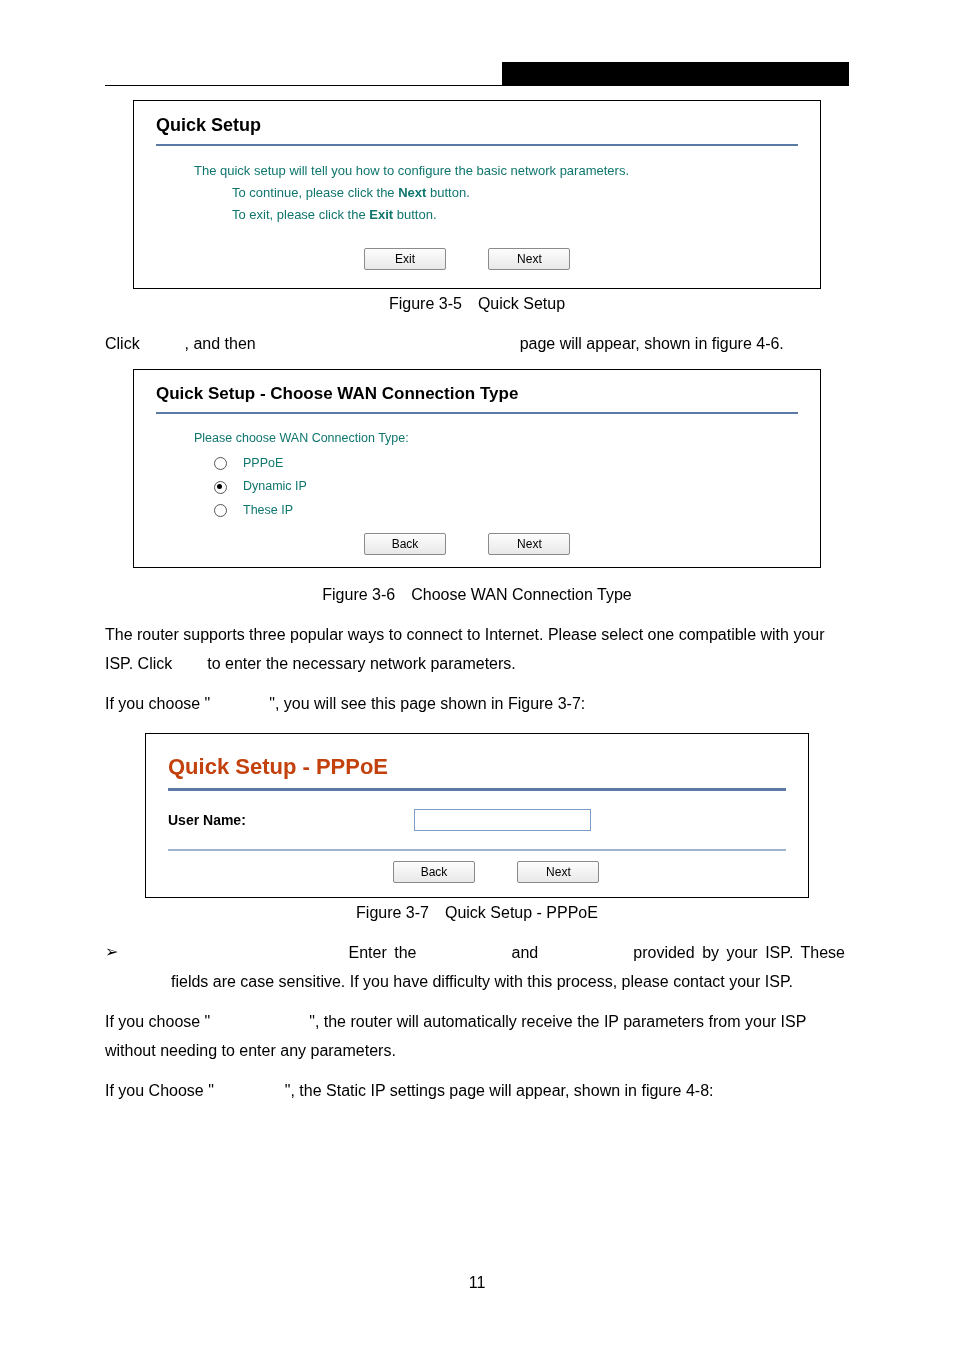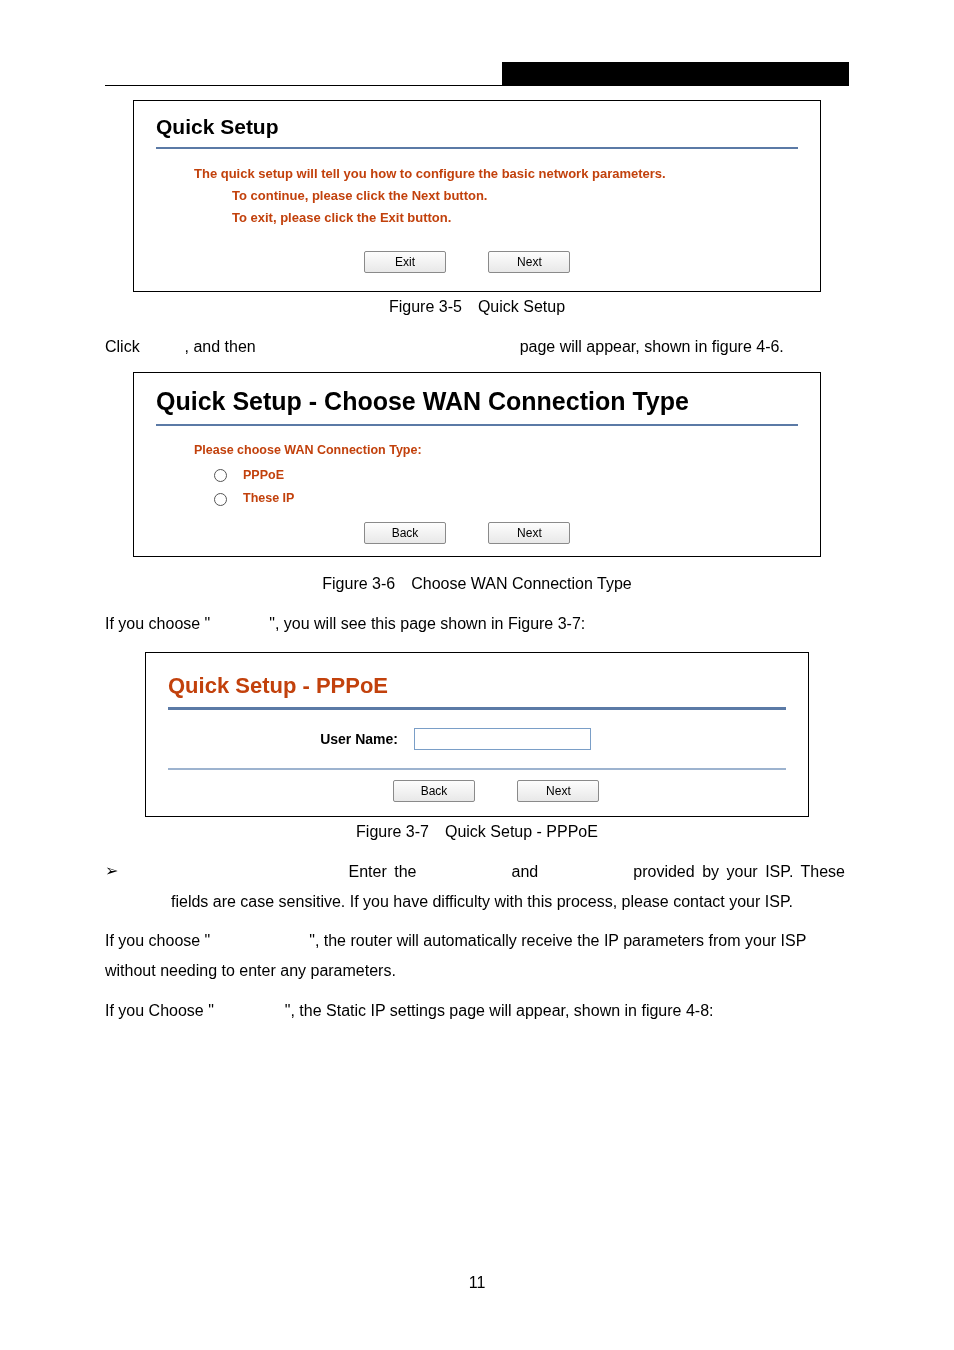--- a/index.html
+++ b/index.html
@@ -48,30 +48,30 @@
       border: 1.5px solid #000;
       background: #fff;
       margin: 0 28px 6px 28px;
     }
     .panel-inner {
       padding: 10px 22px 18px 22px;
     }
     .panel-title {
       font-family: Arial, sans-serif;
       font-weight: 700;
-      font-size: 21px;
+      font-size: 18px;
       color: #000;
       margin: 4px 0 8px 0;
     }
     .blue-rule {
       height: 2px;
       background: #5b7aa6;
       margin: 4px 0 14px 0;
     }
-    .panel-body-a { font-size: 13px; line-height: 1.7; color: #c2410c; font-weight: bold; }
+    .panel-body-a { font-size: 13px; line-height: 1.7; color: #0f766e; }
     .indent-1 { padding-left: 38px; }
     .indent-2 { padding-left: 76px; }
     .btn-row { text-align: left; padding-left: 208px; margin-top: 22px; }
     .winbtn {
       display: inline-block;
       width: 80px;
       height: 20px;
       line-height: 20px;
       text-align: center;
       font-size: 12px;
@@ -95,21 +95,21 @@
       display: flex;
       align-items: flex-start;
       margin: 2px 0 0 0;
     }
     .bullet-mark { width: 30px; flex: 0 0 30px; font-size: 16px; line-height: 1.8; }
     .bullet-text { flex: 1; line-height: 1.85; text-align: justify; margin-right: 4px; margin-left: 36px;}
     
     .panel-c { margin: 4px 40px 6px 40px; }
     .panel-c .panel-title { color: #c2410c; font-size: 22px; }
     .panel-c .form-row { display: flex; align-items: center; margin: 6px 0; }
-    .panel-c .lab { width: 230px; text-align: right; padding-right: 16px; font-weight: 700; font-size: 14px; color: #000;}
+    .panel-c .lab { width: 230px; text-align: left; padding-right: 16px; font-weight: 700; font-size: 14px; color: #000;}
     .panel-c .field {
       width: 175px; height: 20px;
       background: #fff;
       border: 1px solid #7a9ec7;
     }
     .panel-c .btn-row { padding-left: 225px; margin-top: 20px; }
     
     .radio-row { display: flex; align-items: center; gap: 16px; margin: 2px 0 2px 58px; font-size: 12.5px; }
     .radio { width: 11px; height: 11px; border: 1px solid #555; border-radius: 50%; position: relative; display: inline-block;}
     .radio.checked::after { content:''; position:absolute; top:2px; left:2px; width:5px; height:5px; border-radius:50%; background:#000;}
@@ -155,41 +155,50 @@
     <p class="body">
       <span>Click </span>
       <span style="display:inline-block; width:36px;"></span>
       <span>, and then </span>
       <span style="display:inline-block; width:255px;"></span>
       <span> page will appear, shown in figure 4-6.</span>
     </p>
 
     <div class="panel" style="margin-top:6px;">
       <div class="panel-inner" style="padding-bottom:12px;">
-        <div class="panel-title" style="font-size:25px;">Quick Setup - Choose WAN Connection Type</div>
+        <div class="panel-title" style="font-size:17px;">Quick Setup - Choose WAN Connection Type</div>
         <div class="blue-rule"></div>
         <div class="panel-body-a">
           <div class="indent-1" style="font-size:12.5px; margin-bottom:4px;">Please choose WAN Connection Type:</div>
           <div class="radio-row">
             <span class="radio"></span>
             <span>PPPoE</span>
           </div>
           <div class="radio-row">
+            <span class="radio checked"></span>
+            <span>Dynamic IP</span>
+          </div>
+          <div class="radio-row">
             <span class="radio"></span>
             <span>These IP</span>
           </div>
         </div>
         <div class="btn-row" style="margin-top:12px;">
           <span class="winbtn">Back</span>
           <span class="winbtn">Next</span>
         </div>
       </div>
     </div>
     <div class="caption" style="margin-top:18px;">Figure 3-6 Choose WAN Connection Type</div>
 
+    <p class="body">
+      <span>The router supports three popular ways to connect to Internet. Please select one compatible with your ISP. Click </span>
+      <span style="display:inline-block; width:26px;"></span>
+      <span> to enter the necessary network parameters.</span>
+    </p>
 
     <p class="body mt-gap">
       <span>If you choose " </span>
       <span style="display:inline-block; width:50px;"></span>
       <span> ", you will see this page shown in Figure 3-7:</span>
     </p>
 
     <div class="panel panel-c" style="margin-top:14px;">
       <div class="panel-inner" style="padding:16px 22px 14px 22px;">
         <div class="panel-title">Quick Setup - PPPoE</div>

